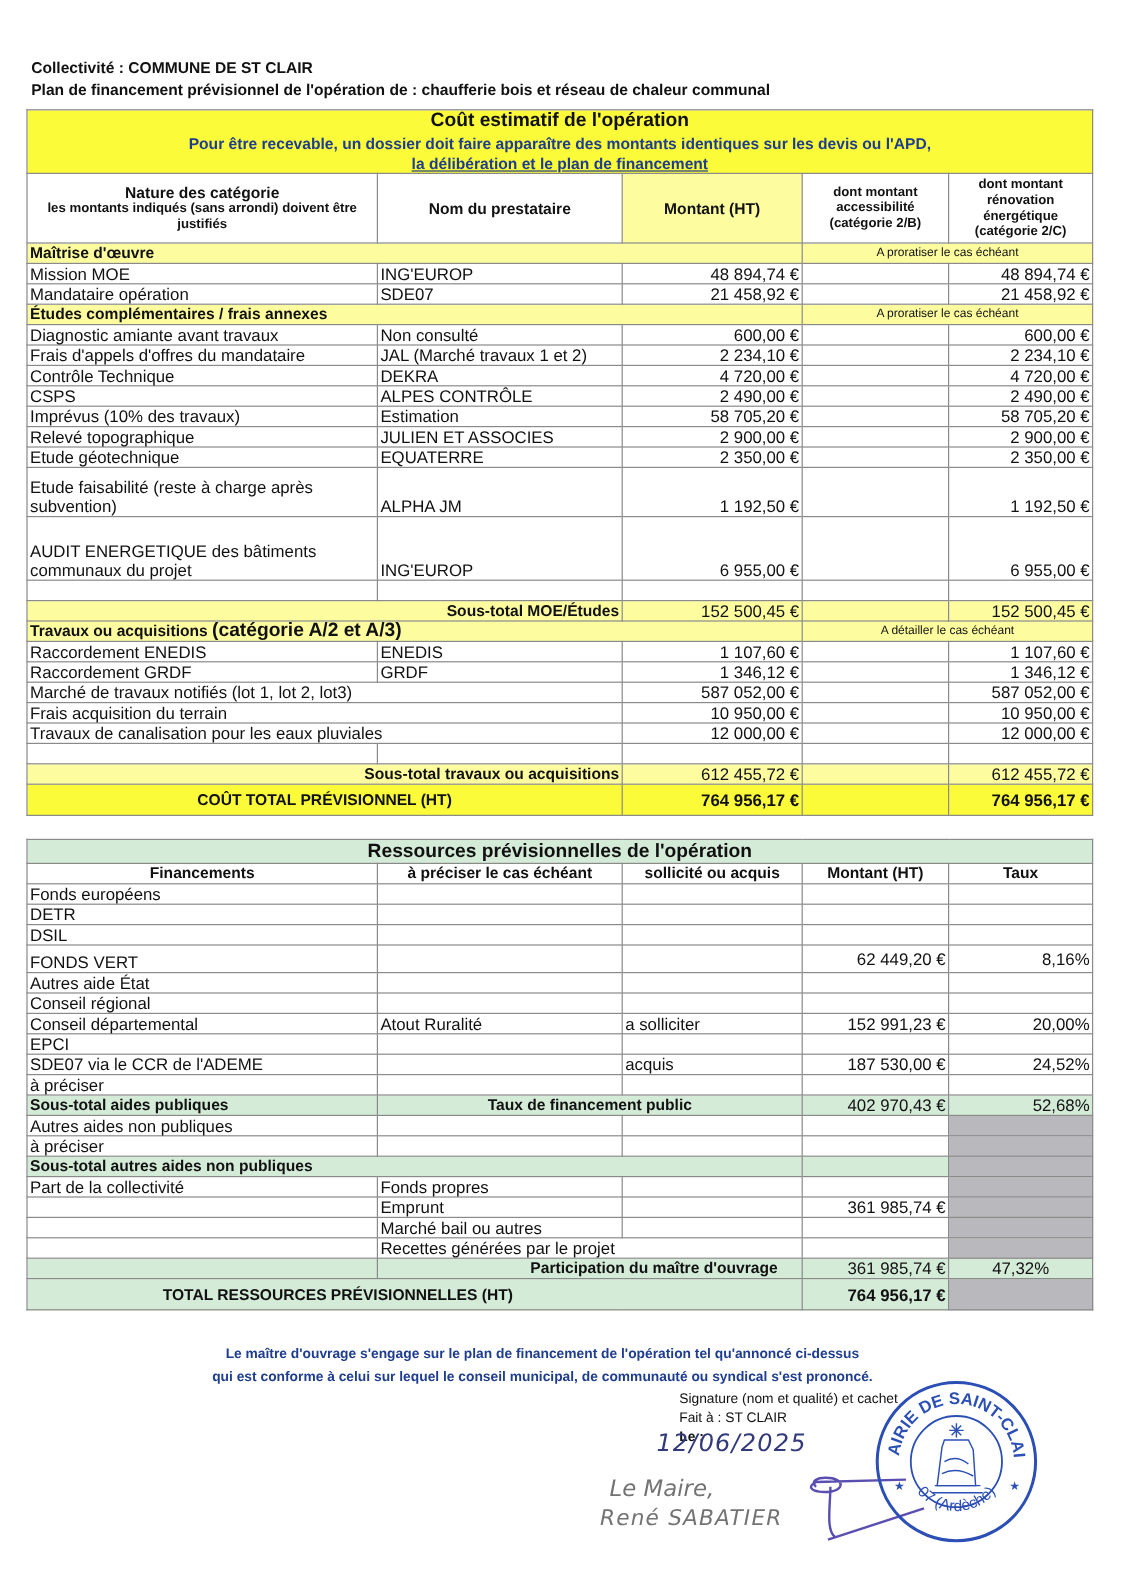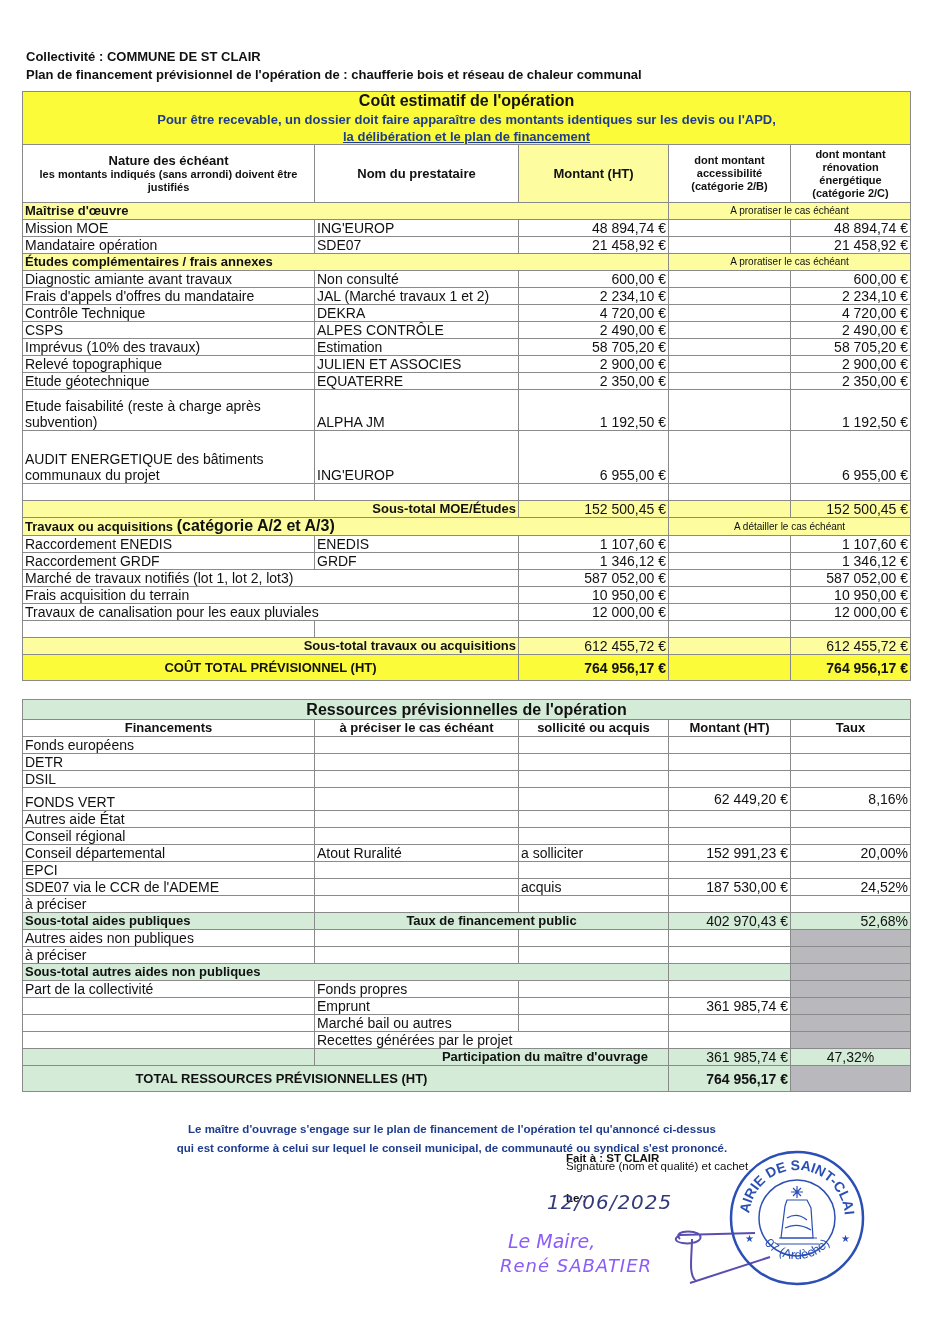--- a/index.html
+++ b/index.html
@@ -27,23 +27,23 @@
   .small { font-size:11px !important; line-height:13px !important; }
   .note { font-size:10px !important; text-align:center; }
   .sec { font-weight:bold; font-size:13px !important; }
   .sec small { font-size:16px; }
   .wrap { white-space:normal !important; vertical-align:bottom !important; }
   .total { font-weight:bold; font-size:14px !important; }
   .engage { position:absolute; left:0; width:904px; text-align:center; color:#1f3d8f; font-weight:bold; font-size:11.5px; line-height:19px; }
   #engage { top:1120px; }
   .sig { position:absolute; left:518px; font-size:11.5px;margin-left:48px; }
   #sig1 { top:1160px; }
-  #sig2 { top:1152px; font-weight:bold; }
+  #sig2 { top:1176px; font-weight:normal; }
   #sig3 { top:1192px; font-weight:bold; }
-  .hand { position:absolute; font-family:"DejaVu Sans", sans-serif; color:#8b5cf6; font-style:italic; }
+  .hand { position:absolute; font-family:"DejaVu Sans", sans-serif; color:#737373; font-style:italic; }
   #date { left:547px; top:1190px; font-size:20px; color:#333a7a; letter-spacing:1px; }
   #hw1 { left:508px; top:1230px; font-size:19px; }
   #hw2 { left:500px; top:1255px; font-size:18px; letter-spacing:1px; }
   #stamp { position:absolute; left:727px; top:1148px; width:140px; height:140px; }
 </style>
 </head>
 <body>
 
 <div class="hdr" id="h1">Collectivité : COMMUNE DE ST CLAIR</div>
 <div class="hdr" id="h2">Plan de financement prévisionnel de l'opération de : chaufferie bois et réseau de chaleur communal</div>
@@ -61,21 +61,21 @@
     <td colspan="5" class="title" style="border-bottom:none;height:18px">Coût estimatif de l'opération</td>
   </tr>
   <tr class="yellow">
     <td colspan="5" class="blue" style="border-top:none;border-bottom:none;height:20px">Pour être recevable, un dossier doit faire apparaître des montants identiques sur les devis ou l'APD,</td>
   </tr>
   <tr class="yellow">
     <td colspan="5" class="blue" style="border-top:none;height:14px;line-height:14px;text-decoration:underline">la délibération et le plan de financement</td>
   </tr>
   <tr style="height:58px">
     <td class="colh white">
-      <div>Nature des échéant</div>
+      <div>Nature des catégorie</div>
       <div class="small">les montants indiqués (sans arrondi) doivent être justifiés</div>
     </td>
     <td class="colh white">Nom du prestataire</td>
     <td class="colh ly">Montant (HT)</td>
     <td class="colh white small">dont montant accessibilité (catégorie 2/B)</td>
     <td class="colh white small">dont montant rénovation énergétique (catégorie 2/C)</td>
   </tr>
 
   <tr class="ly">
     <td colspan="3" class="sec">Maîtrise d'œuvre</td>

